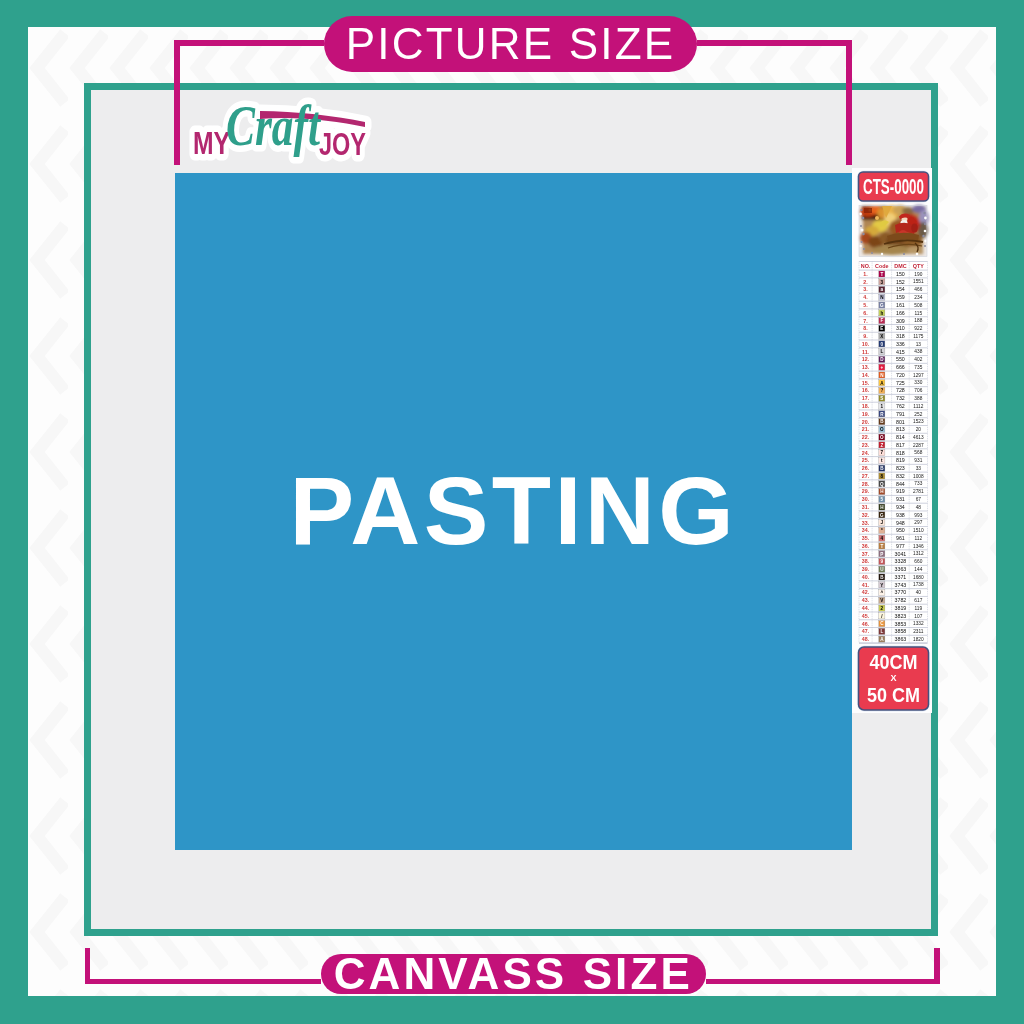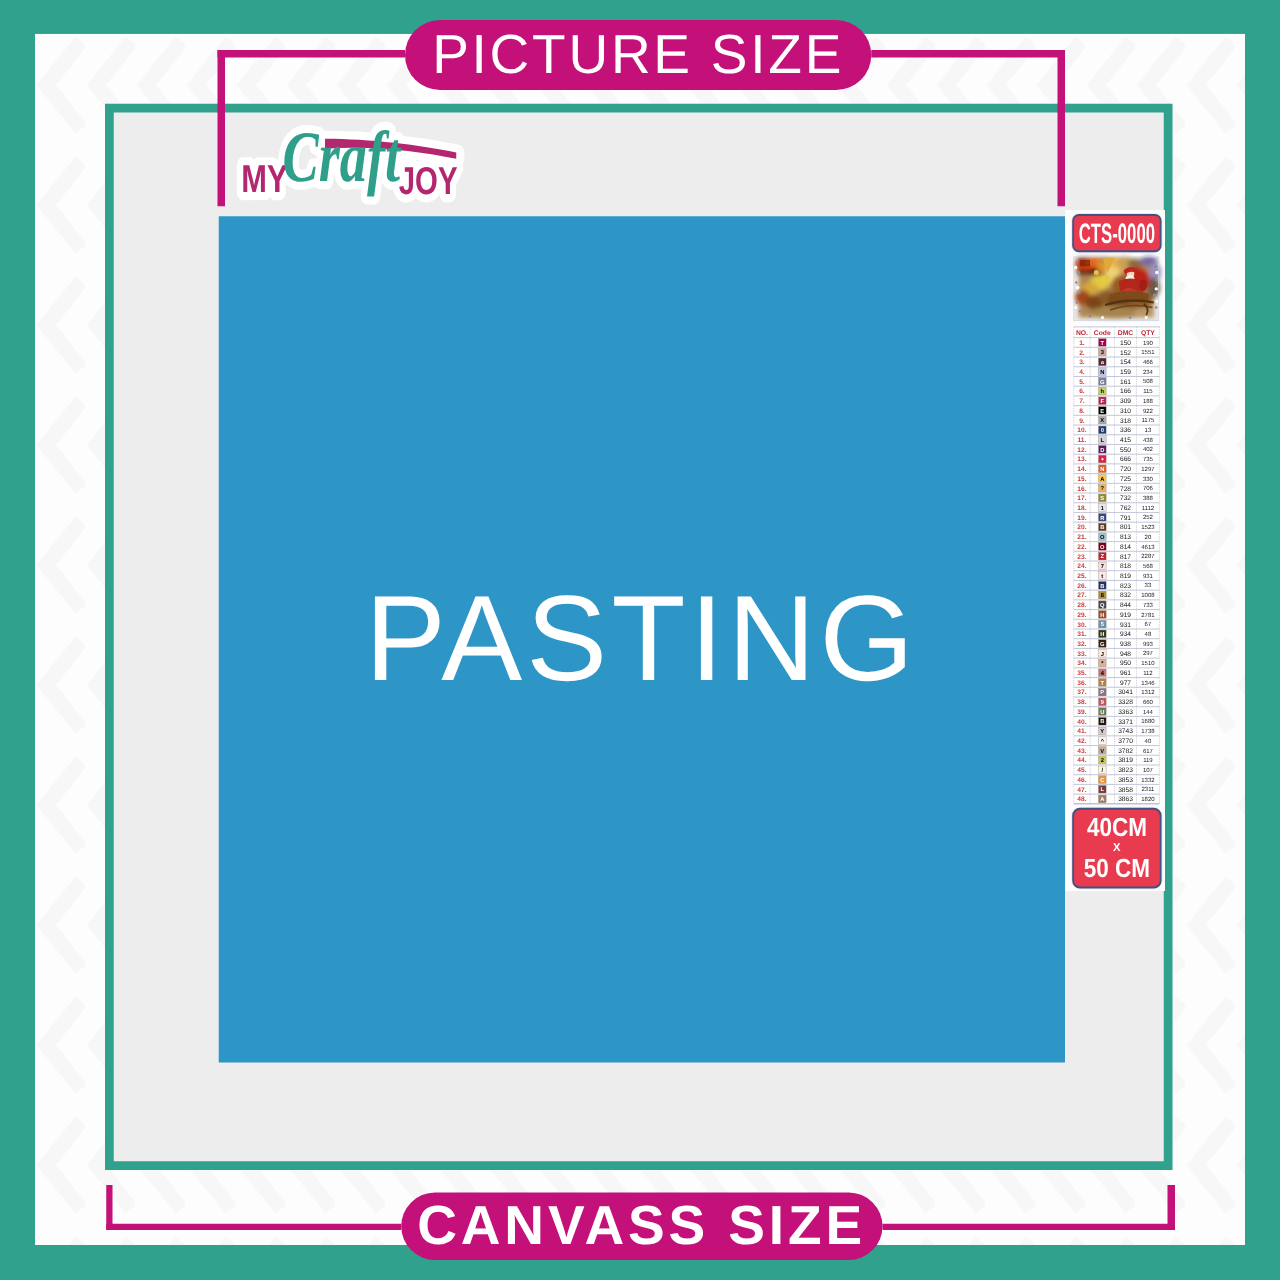--- a/index.html
+++ b/index.html
@@ -15,21 +15,21 @@
 </pattern>
       </defs>
 <rect width="968" height="969" fill="#fdfdfd"></rect>
 <rect width="968" height="969" fill="url(#chv)"></rect>
 </svg>
 
 <div class="abs" style="left:84px;top:83px;width:840px;height:839px;border:7.5px solid #2fa18d;background:#ededee"></div>
 
 <div class="abs" style="left:175px;top:172.5px;width:676.5px;height:677px;background:#2e95c7;display:flex;flex-direction:column;justify-content:center;align-items:center">
 
-<div style="color:#fff;font-weight:normal;font-size:97px;line-height:80.5px;text-align:right;transform:translateY(0px)"><span style="letter-spacing:3.4px">PASTING</span><br></div>
+<div style="color:#fff;font-weight:bold;font-size:97px;line-height:80.5px;text-align:right;transform:translateY(0px)"><span style="letter-spacing:3.4px">PASTING</span><br></div>
 </div>
 
 <svg style="position:absolute;left:851.5px;top:167.5px" width="80" height="545" viewBox="0 0 80 545" font-family="'Liberation Sans',sans-serif">
 <defs>
         <filter id="blur1" x="-20%" y="-20%" width="140%" height="140%">
           <feGaussianBlur stdDeviation="1.6"></feGaussianBlur>
         </filter>
       </defs>
 <rect x="0" y="0" width="80" height="545" fill="#fdfdfe"></rect>
 
@@ -457,16 +457,16 @@
 </div>
 
 <div class="abs" style="left:84.5px;top:978.6px;width:236px;height:5.8px;background:#c31179"></div>
 
 <div class="abs" style="left:84.5px;top:948px;width:5.8px;height:36.4px;background:#c31179"></div>
 
 <div class="abs" style="left:706px;top:978.6px;width:234.2px;height:5.8px;background:#c31179"></div>
 
 <div class="abs" style="left:934.4px;top:948px;width:5.8px;height:36.4px;background:#c31179"></div>
 
-<div class="abs" style="left:320.6px;top:953.5px;width:385.4px;height:54px;background:#c31179;border-radius:29px;display:flex;align-items:center;justify-content:center">
+<div class="abs" style="left:320.6px;top:953.5px;width:385.4px;height:40px;background:#c31179;border-radius:29px;display:flex;align-items:center;justify-content:center">
 
 <span style="color:#fff;font-weight:bold;font-size:44px;letter-spacing:3.1px">CANVASS SIZE</span>
 </div>
 </div>
 </body></html>

